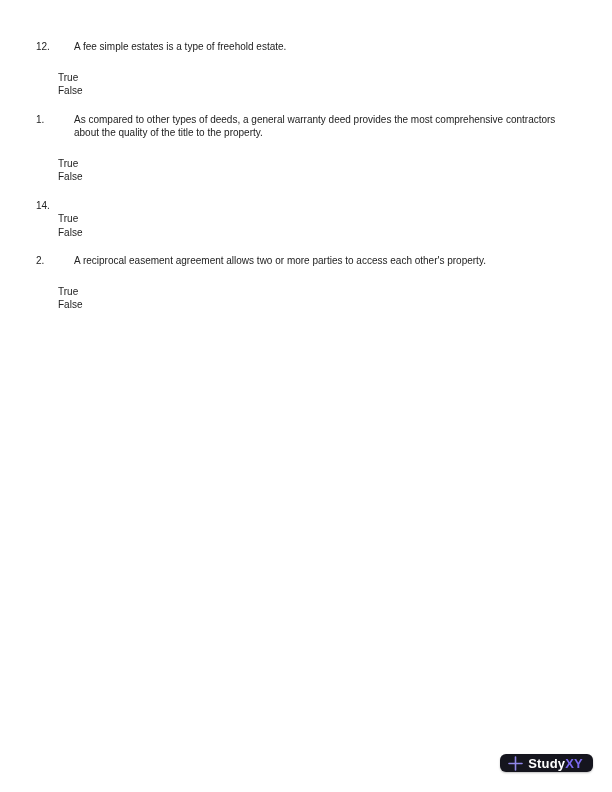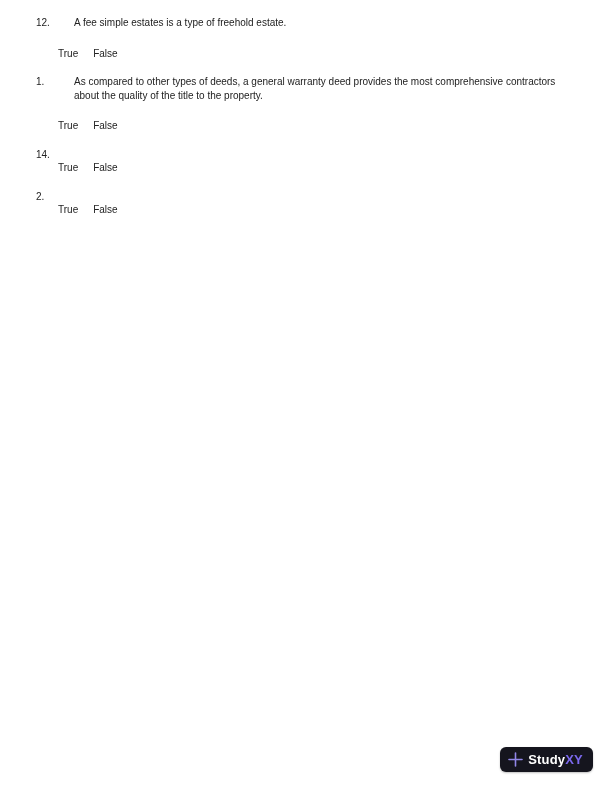--- a/index.html
+++ b/index.html
@@ -6,49 +6,49 @@
   body {
     width: 612px;
     height: 792px;
     background: #ffffff;
     font-family: "Liberation Sans", sans-serif;
     color: #222222;
     position: relative;
     overflow: hidden;
   }
   .content {
-    padding: 16px 36px 0 36px;
+    padding: 40px 36px 0 36px;
   }
   .question { margin: 0; }
   .q-row { display: flex; align-items: flex-start; }
   .q-num {
     flex: none;
     width: 22px;
     font-size: 10px;
     line-height: 13.5px;
   }
   .q-text {
     margin: 0 0 17px 16px;
     font-size: 10px;
     line-height: 13.5px;
     max-width: 518px;
   }
   .q-options {
     margin: 0 0 15px 22px;
     display: flex;
-    gap: 15px;
     font-size: 10px;
     line-height: 13.5px;
+    flex-direction: column;
   }
   .opt { cursor: pointer; }
   .logo-badge {
     position: absolute;
     right: 19px;
     bottom: 20px;
-    height: 25px;
+    height: 18px;
     background: #15151e;
     border-radius: 6px;
     display: flex;
     align-items: center;
     padding: 0 10px 0 8px;
     gap: 5px;
     box-shadow: 0 1px 2px rgba(0,0,0,0.25);
   }
   .plus-icon { display: block; }
   .logo-text {
@@ -93,20 +93,21 @@
     </div>
     <div class="q-options">
       <span class="opt">True</span>
       <span class="opt">False</span>
     </div>
   </div>
 
   <div class="question">
     <div class="q-row">
       <span class="q-num">2.</span>
+      <p class="q-text">A reciprocal easement agreement allows two or more parties to access each other's property.</p>
     </div>
     <div class="q-options">
       <span class="opt">True</span>
       <span class="opt">False</span>
     </div>
   </div>
 
 </div>
 
 <div class="logo-badge">

